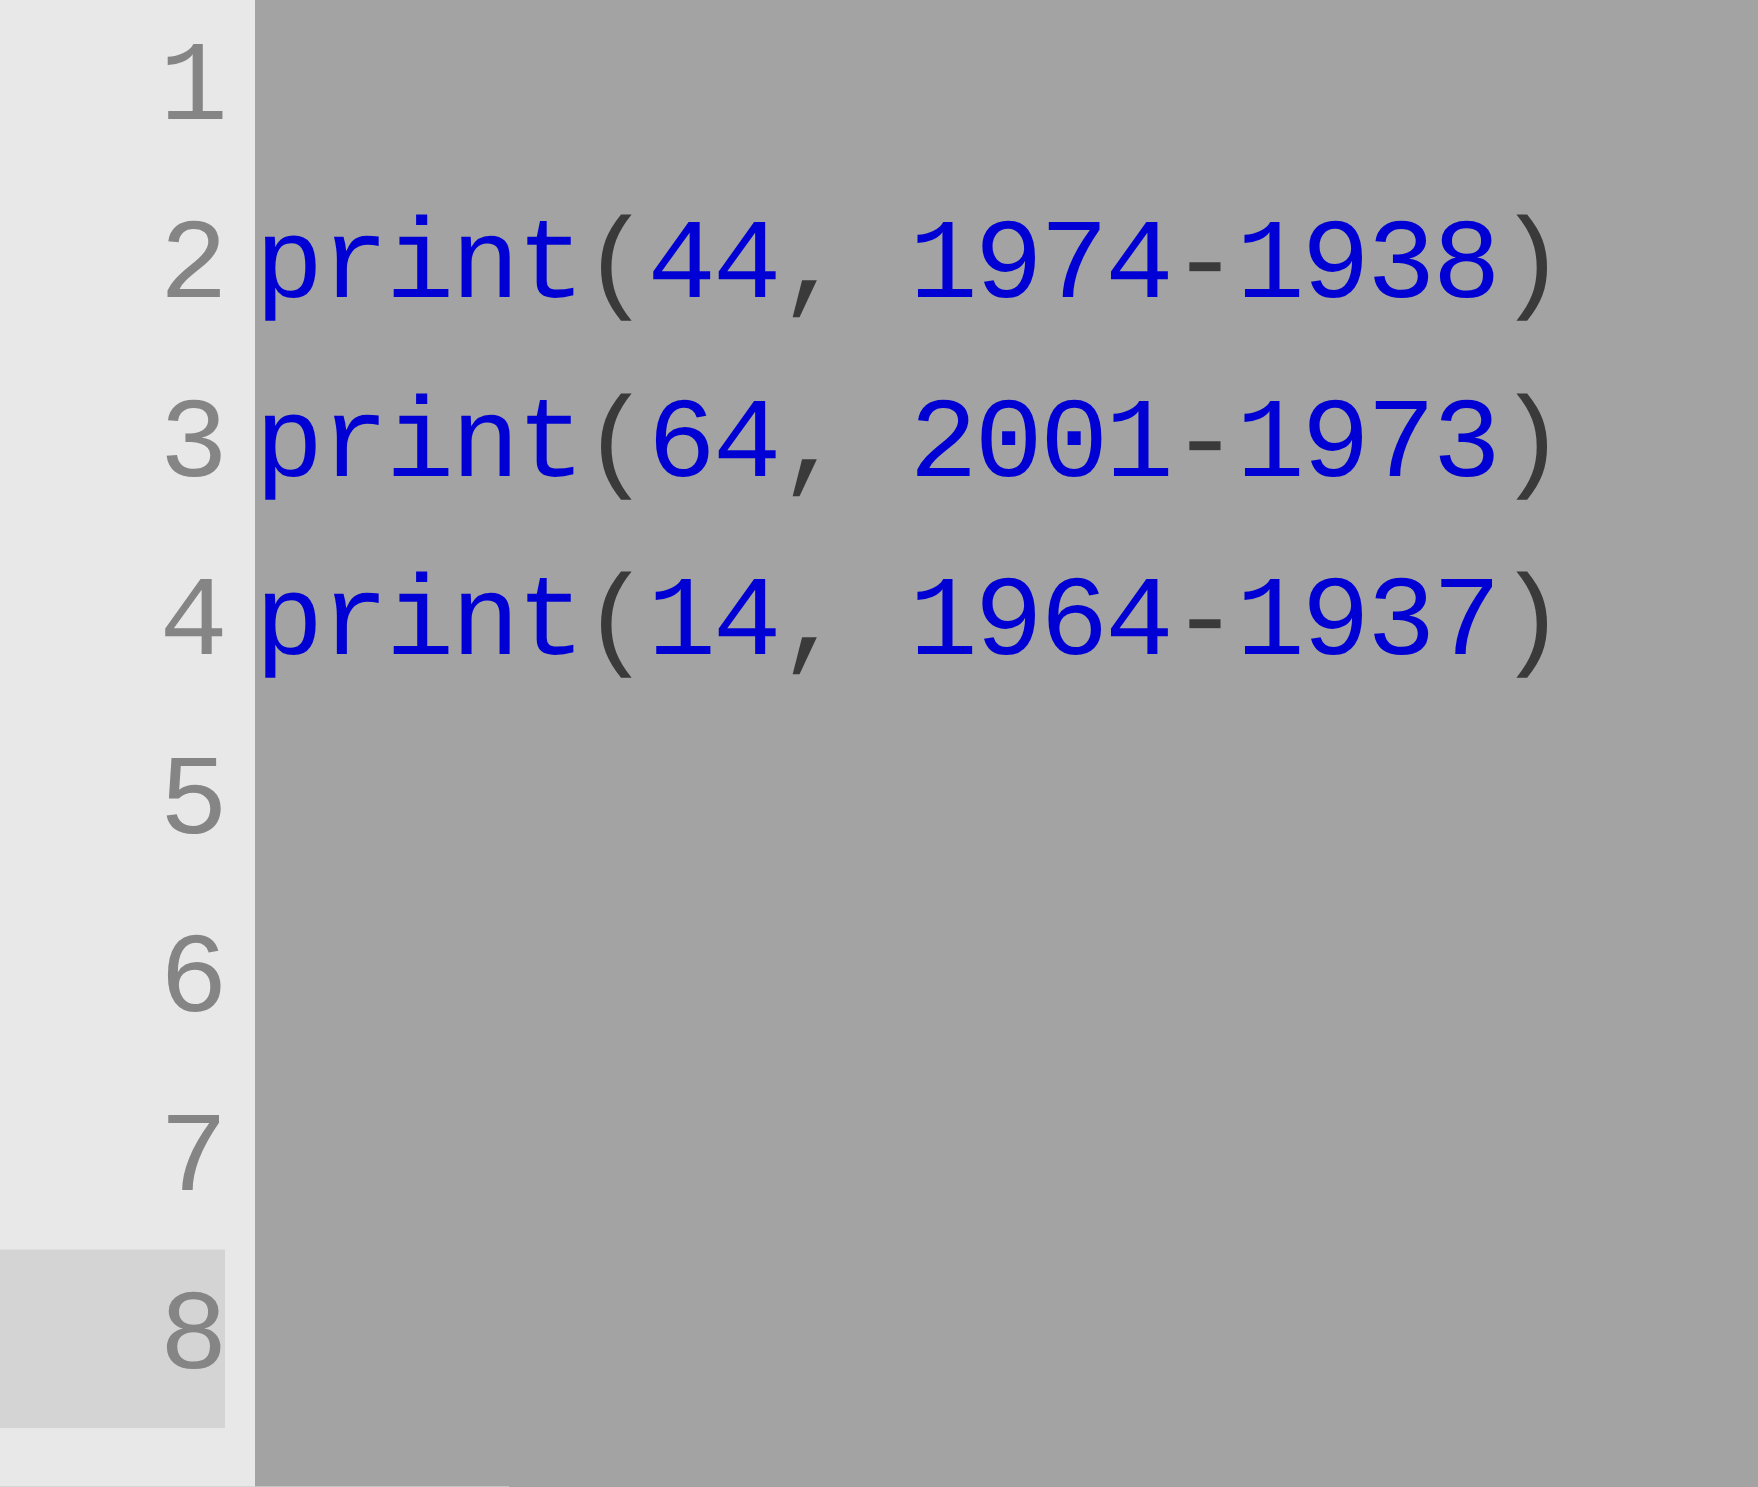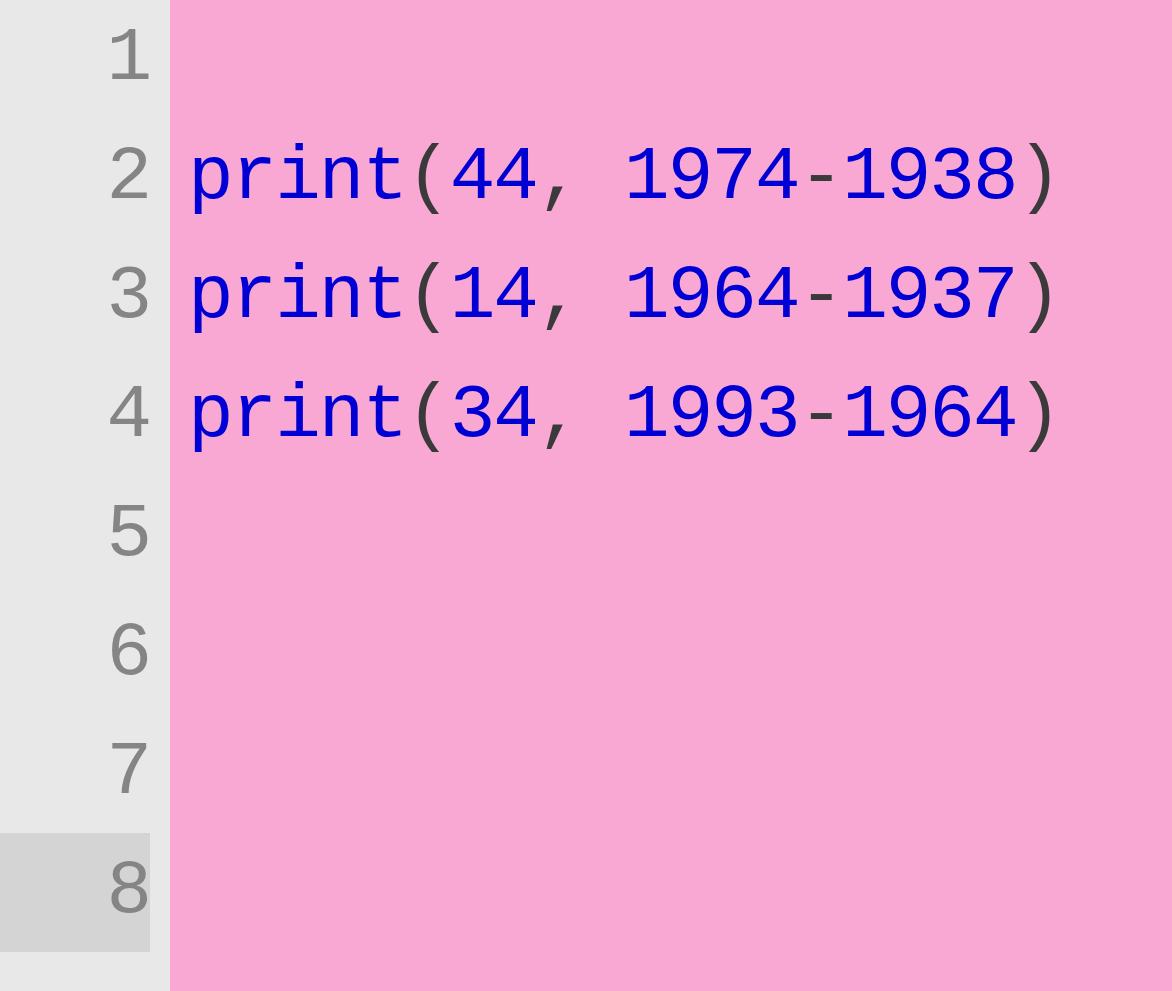--- a/index.html
+++ b/index.html
@@ -24,22 +24,21 @@
       background: #e8e8e8;
       width: 170px;
       flex-shrink: 0;
       text-align: right;
       padding-right: 20px;
       color: #858585;
       user-select: none;
     }
     .code-area {
       flex: 1;
-      background: #f9a8d4;
-      padding-left: 18px;
+      background: #a3a3a3;
       position: relative;
     }
     .line {
       height: 119px;
       line-height: 119px;
       white-space: pre;
     }
     .gutter .line {
       color: #858585;
     }
@@ -80,16 +79,16 @@
       <div class="line">3</div>
       <div class="line">4</div>
       <div class="line">5</div>
       <div class="line">6</div>
       <div class="line">7</div>
       <div class="line current">8</div>
     </div>
   <div class="code-area" id="code">
       <div class="line"></div>
       <div class="line"><span class="fn">print</span><span class="punct">(</span><span class="num">44</span><span class="punct">, </span><span class="num">1974</span><span class="op">-</span><span class="num">1938</span><span class="punct">)</span></div>
+      <div class="line"><span class="fn">print</span><span class="punct">(</span><span class="num">64</span><span class="punct">, </span><span class="num">2001</span><span class="op">-</span><span class="num">1973</span><span class="punct">)</span></div>
       <div class="line"><span class="fn">print</span><span class="punct">(</span><span class="num">14</span><span class="punct">, </span><span class="num">1964</span><span class="op">-</span><span class="num">1937</span><span class="punct">)</span></div>
-      <div class="line"><span class="fn">print</span><span class="punct">(</span><span class="num">34</span><span class="punct">, </span><span class="num">1993</span><span class="op">-</span><span class="num">1964</span><span class="punct">)</span></div>
     </div>
 </div>
 
 </body></html>

